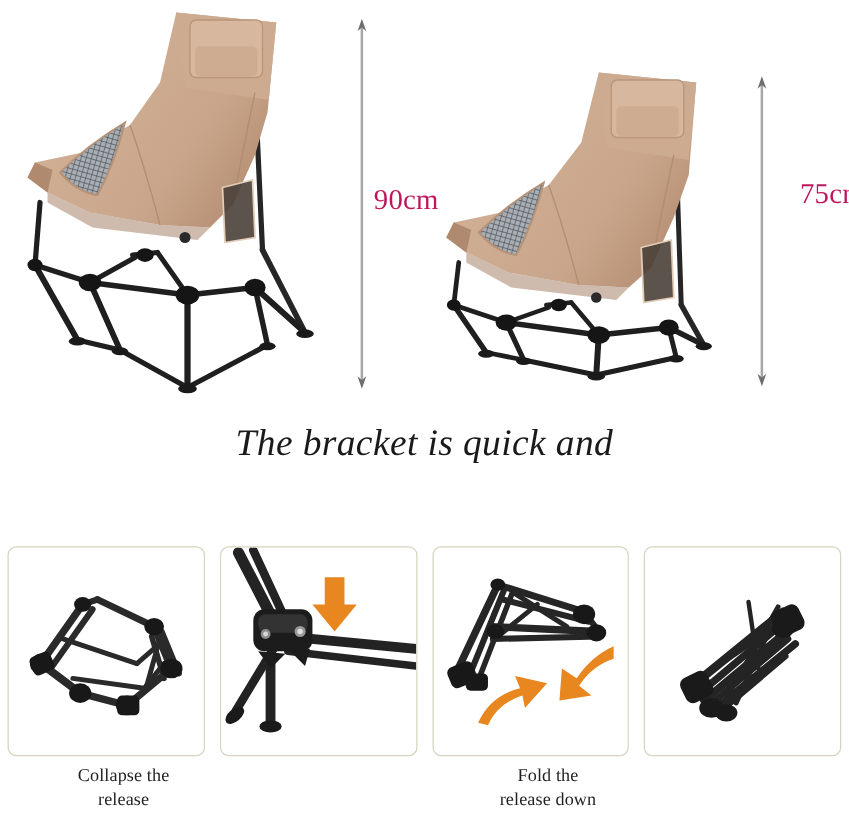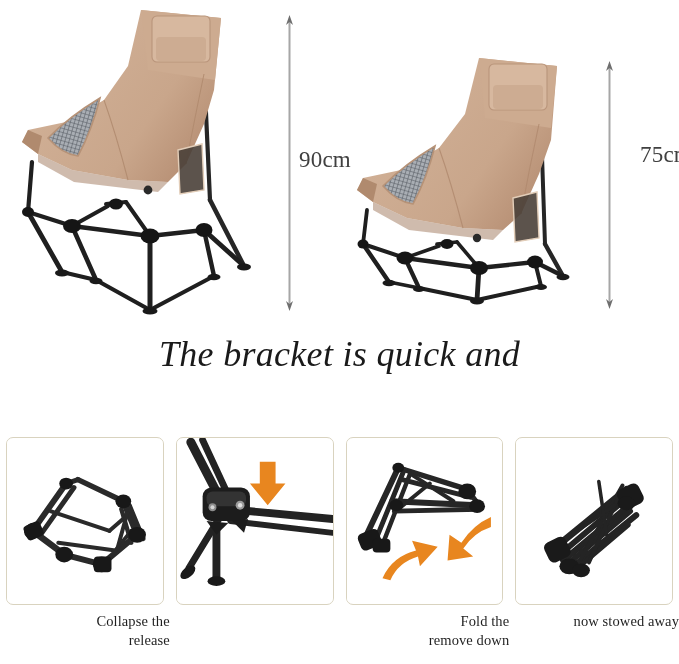--- a/index.html
+++ b/index.html
@@ -34,36 +34,36 @@
     width: 11px;
   }
   #dim-90 { left: 284px; top: 14px;  height: 298px; }
   #dim-75 { left: 604px; top: 60px;  height: 250px; }
   .dim-line svg { width: 100%; height: 100%; display: block; }
 
   .dim-label {
     position: absolute;
     font-family: "Liberation Serif", serif;
     font-size: 23px;
-    color: #404040;
+    color: #be185d;
     letter-spacing: 0.2px;
     white-space: nowrap;
   }
   #dim-label-90 { left: 299px; top: 147px; }
   #dim-label-75 { left: 619px; top: 142px; margin-left: 21px; }
 
   
   #headline {
     position: absolute;
     left: 0; top: 336px;
     width: 679px;
     text-align: center;
     font-family: "Liberation Serif", serif;
     font-style: italic;
-    font-size: 36px;
+    font-size: 30px;
     line-height: 37px;
     color: #1a1a1a;
     letter-spacing: 0.3px;
   }
   #headline .hl-line { display: block; }
 
   
   #steps {
     position: absolute;
     left: 0; top: 437px;
@@ -83,21 +83,21 @@
     height: 166px;
     border: 1.3px solid #d9d3bf;
     border-radius: 7px;
     background: #ffffff;
     overflow: hidden;
   }
   .step-frame svg { width: 100%; height: 100%; display: block; }
 
   .step-caption {
     margin-top: 7px;
-    text-align: right;
+    text-align: center;
     font-family: "Liberation Serif", serif;
     font-size: 14.5px;
     line-height: 19px;
     color: #1f1f1f;
     letter-spacing: 0.1px;
     padding-left: 28px;
   }
   .step-caption .cap-line { display: block; }
 </style>
 </head>
@@ -393,21 +393,21 @@
                    Q128 94 146 88 Z"></path>
         </g>
         <g fill="#e8861f">
           <path d="M36 140 Q46 118 70 112 L66 102 L92 108 L74 128 L72 118
                    Q52 124 44 142 Z"></path>
         </g>
       </svg>
     </div>
     <div class="step-caption">
       <span class="cap-line">Fold the</span>
-      <span class="cap-line">remove down</span>
+      <span class="cap-line">release down</span>
     </div>
   </div>
 
   <div class="step">
     <div class="step-frame">
       <svg viewBox="0 0 158 164" xmlns="http://www.w3.org/2000/svg">
         <rect width="158" height="164" fill="#ffffff"></rect>
         <g stroke="#242424" fill="none" stroke-linecap="round">
           <path d="M36 112 L112 50" stroke-width="7"></path>
           <path d="M42 118 L118 54" stroke-width="6"></path>
@@ -423,16 +423,15 @@
         <g fill="#1a1a1a">
           <rect x="30" y="100" width="24" height="22" rx="6" transform="rotate(-26 42 111)"></rect>
           <rect x="104" y="46" width="24" height="22" rx="6" transform="rotate(-26 116 57)"></rect>
           <ellipse cx="54" cy="128" rx="10" ry="8"></ellipse>
           <ellipse cx="66" cy="132" rx="9" ry="7"></ellipse>
           <ellipse cx="112" cy="64" rx="9" ry="7"></ellipse>
         </g>
       </svg>
     </div>
     <div class="step-caption">
-      <span class="cap-line">now stowed away</span>
     </div>
   </div>
 </div>
 
 </body></html>

